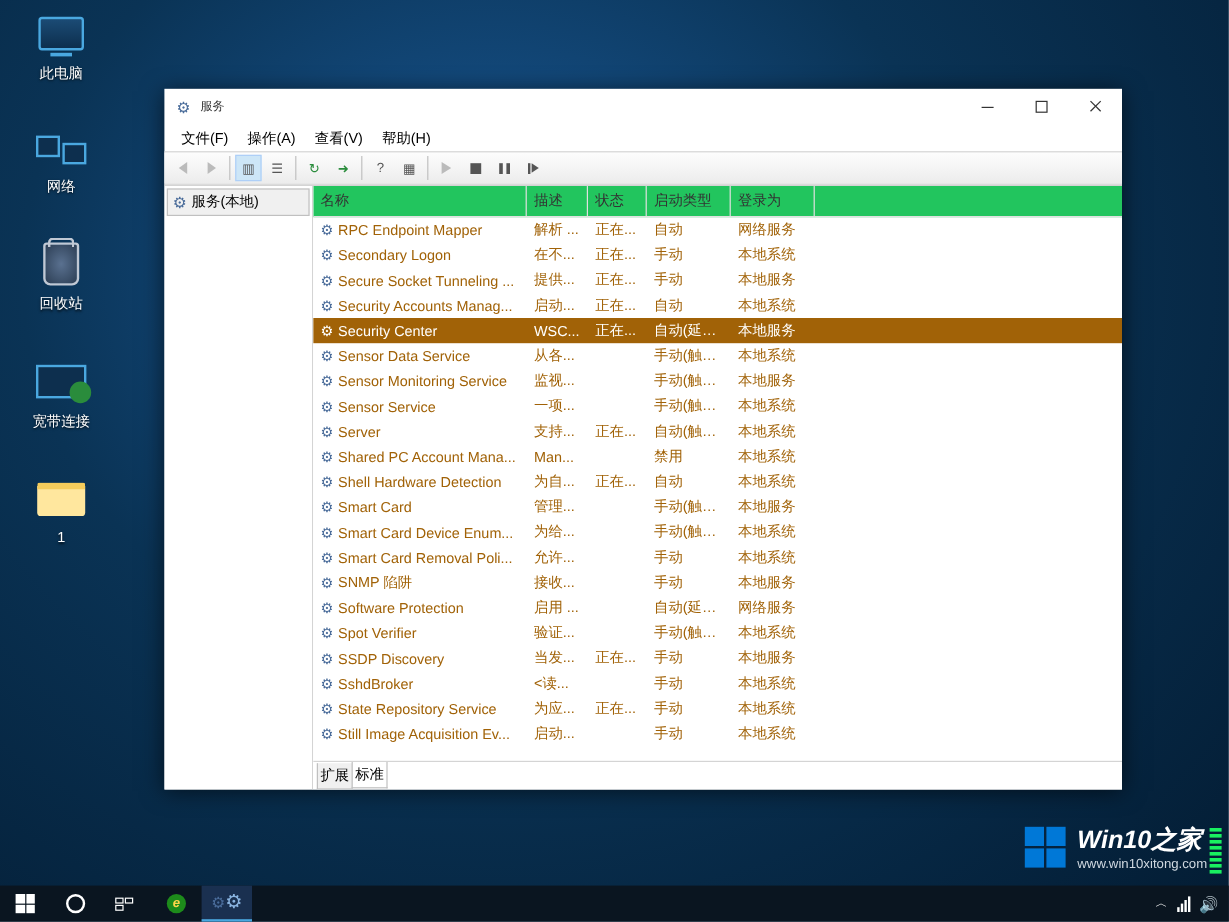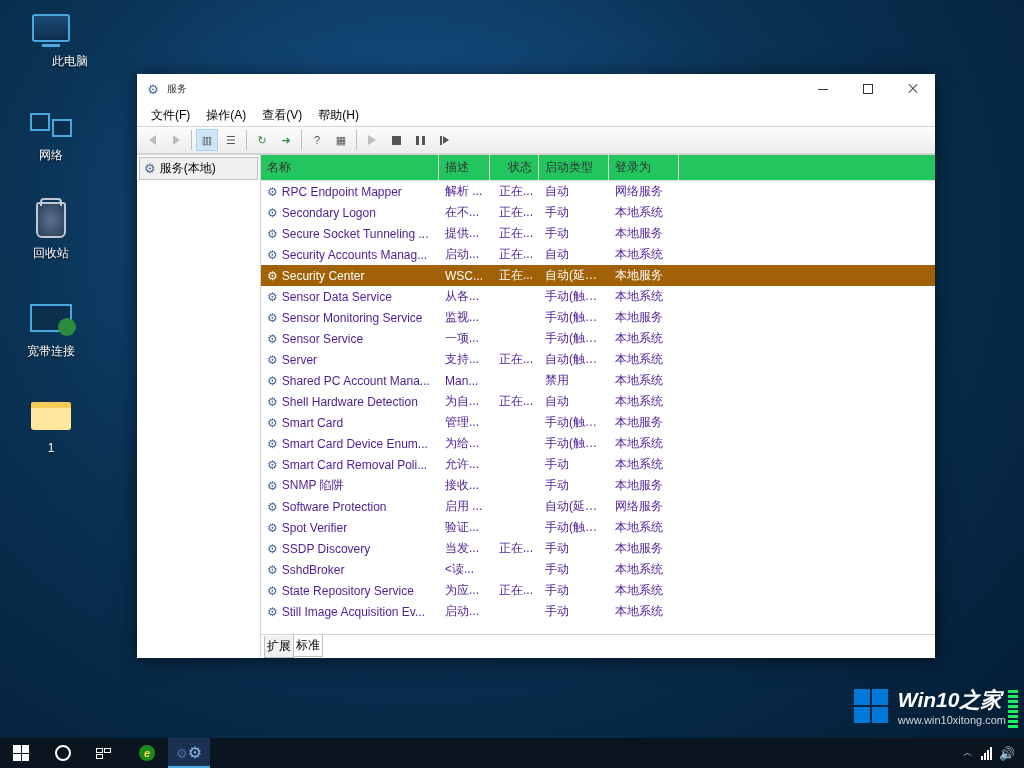--- a/index.html
+++ b/index.html
@@ -52,22 +52,22 @@
 .restart::before { content:""; position:absolute; left:0; width:2px; height:9px; background:#555; }
 
 .content { flex:1; display:flex; border-top:1px solid #d4d4d4; overflow:hidden; }
 .sidepane { width:124px; border-right:1px solid #d4d4d4; padding:2px; background:#fff; }
 .sidepane .node { display:flex; align-items:center; padding:2px 4px; font-size:12px; background:#f0f0f0; border:1px solid #c0c0c0; gap:4px; }
 
 .mainpane { flex:1; display:flex; flex-direction:column; background:#fff; overflow:hidden; position:relative; }
 .tbl { flex:1; overflow:auto; }
 .thead { display:flex; border-bottom:1px solid #e0e0e0; background:#22c55e; font-size:12px; color:#333; position:sticky; top:0; }
 .th { padding:4px 6px; border-right:1px solid #e0e0e0; text-align:left; font-weight:normal; overflow:hidden; white-space:nowrap; }
-.c-name { width:178px; } .c-desc { width:51px; } .c-stat { width:49px;text-align:right; } .c-start { width:70px; } .c-logon { width:70px; }
-.row { display:flex; align-items:center; font-size:12px; color:#4c1d95; padding:1px 0; cursor:default; }
+.c-name { width:178px; } .c-desc { width:51px; } .c-stat { width:49px; } .c-start { width:70px; } .c-logon { width:70px; }
+.row { display:flex; align-items:center; font-size:12px; color:#a16207; padding:1px 0; cursor:default; }
 .row.sel { background:#a16207; color:#fff; }
 .row.sel .gear-ico::before { color:#fff; }
 .td { padding:1px 6px; overflow:hidden; white-space:nowrap; text-overflow:ellipsis; }
 .td.c-name { display:flex; align-items:center; gap:4px; }
 .td.c-name .ico { flex-shrink:0; }
 .row .gear-ico::before { font-size:12px; }
 
 .tabs { height:24px; display:flex; align-items:flex-end; padding:0 3px; border-top:1px solid #d4d4d4; background:#fff; }
 .tab { padding:2px 2px; font-size:12px; border:1px solid #c0c0c0; border-top:none; background:#f0f0f0; margin-right:-1px; }
 .tab.active { background:#fff; position:relative; top:-1px; }
@@ -101,21 +101,21 @@
 .netbars { display:flex; align-items:flex-end; gap:1px; height:14px; }
 .netbars span { width:2px; background:#fff; }
 .spk { font-size:13px; }
 .meter { position:absolute; right:6px; bottom:40px; width:10px; display:flex; flex-direction:column; gap:2px; }
 .meter span { height:3px; background:#19f060; }
 </style>
 </head>
 <body>
 
 <div class="desktop">
-  <div class="dicon" style="left:14px; top:6px;text-align:right;">
+  <div class="dicon" style="left:14px; top:6px;">
     <div class="glyph">
         <div class="pc-glyph"></div>
       </div>
     <div class="lbl">此电脑</div>
   </div>
   <div class="dicon" style="left:14px; top:100px;">
     <div class="glyph net-glyph">
         <span class="mon"></span>
         <span class="mon" style="position:relative; top:6px;"></span>
       </div>

